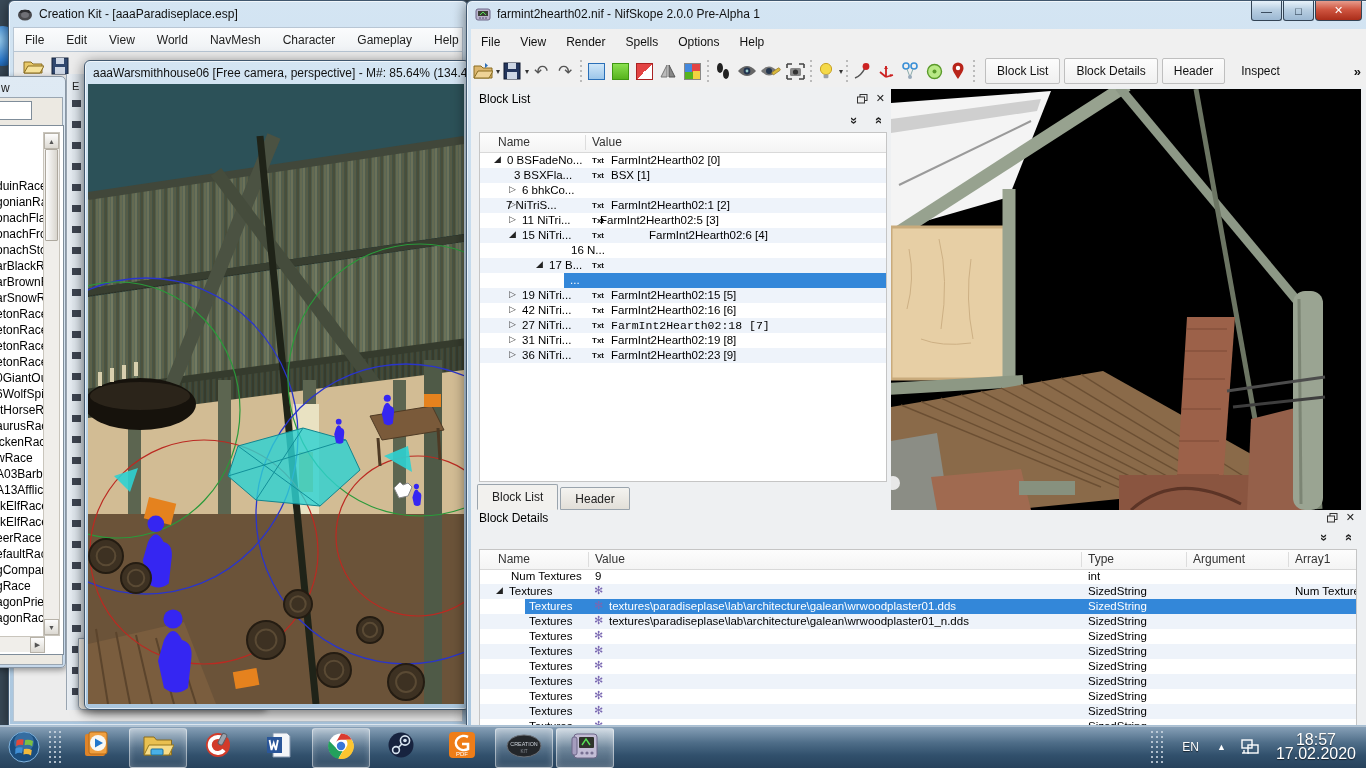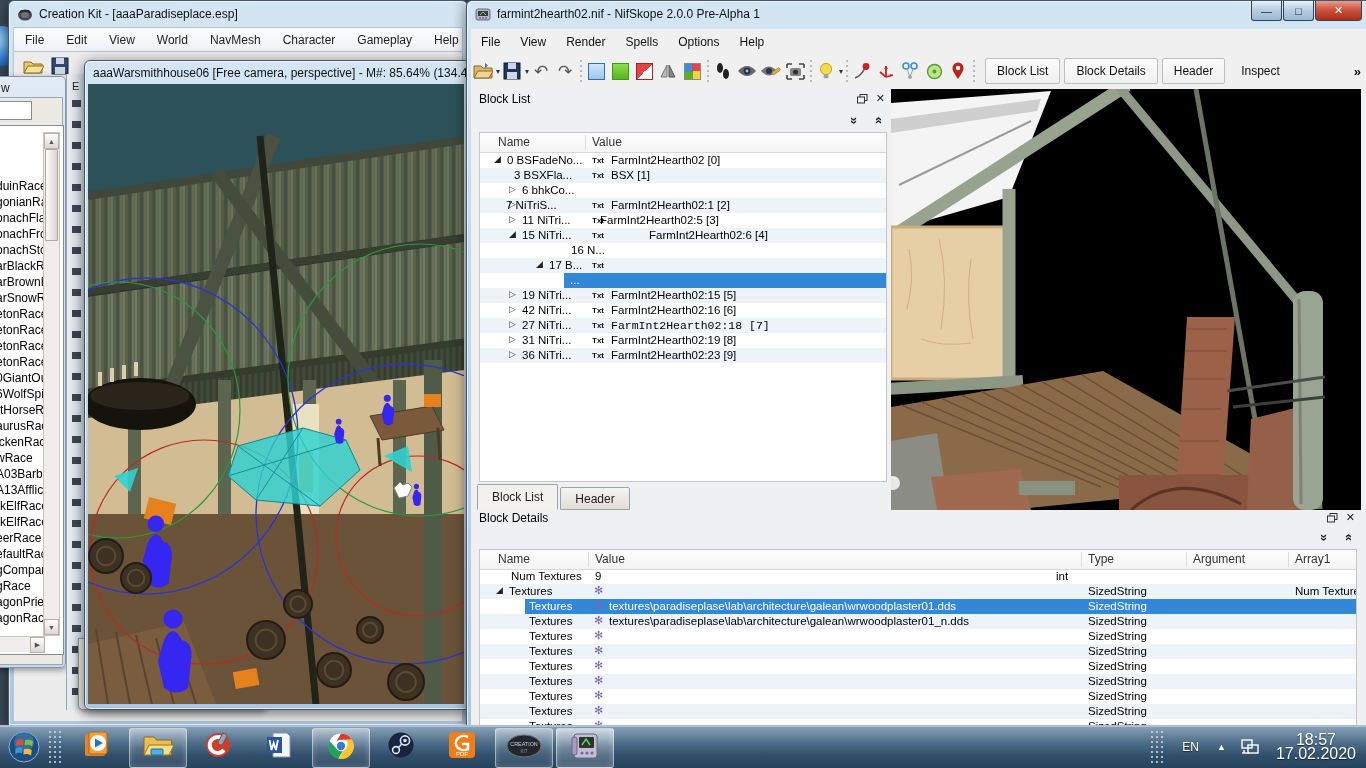--- a/index.html
+++ b/index.html
@@ -1109,21 +1109,21 @@
             <span style="left:815px;">Array1</span>
             <div class="hsep" style="left:108px;"></div>
               <div class="hsep" style="left:601px;"></div>
             <div class="hsep" style="left:706px;"></div>
               <div class="hsep" style="left:808px;"></div>
           </div>
           <div id="bd-rows" class="abs" style="left:0;right:0;top:19px;bottom:0;">
               <div class="trow" style="top: 0px;">
                 <span class="cellname" style="left: 31px;">Num Textures</span>
                 <span class="cellval" style="left: 115px;">9</span>
-                <span class="cellval" style="left: 576px; text-align: center;">int</span>
+                <span class="cellval" style="left: 608px; text-align: center;">int</span>
               </div>
               <div class="trow stripe" style="top: 15px;">
                 <span class="exp open" style="left: 16px;">◢</span>
                 <span class="cellname" style="left: 29px;">Textures</span>
                 <span class="flower" style="left: 114px;">✻</span>
                 <span class="cellval" style="left: 608px;">SizedString</span>
                 <span class="cellval" style="left: 815px;">Num Textures</span>
               </div>
               <div class="trow" style="top: 30px;">
                 <div class="sel" style="left: 45px;"></div>

